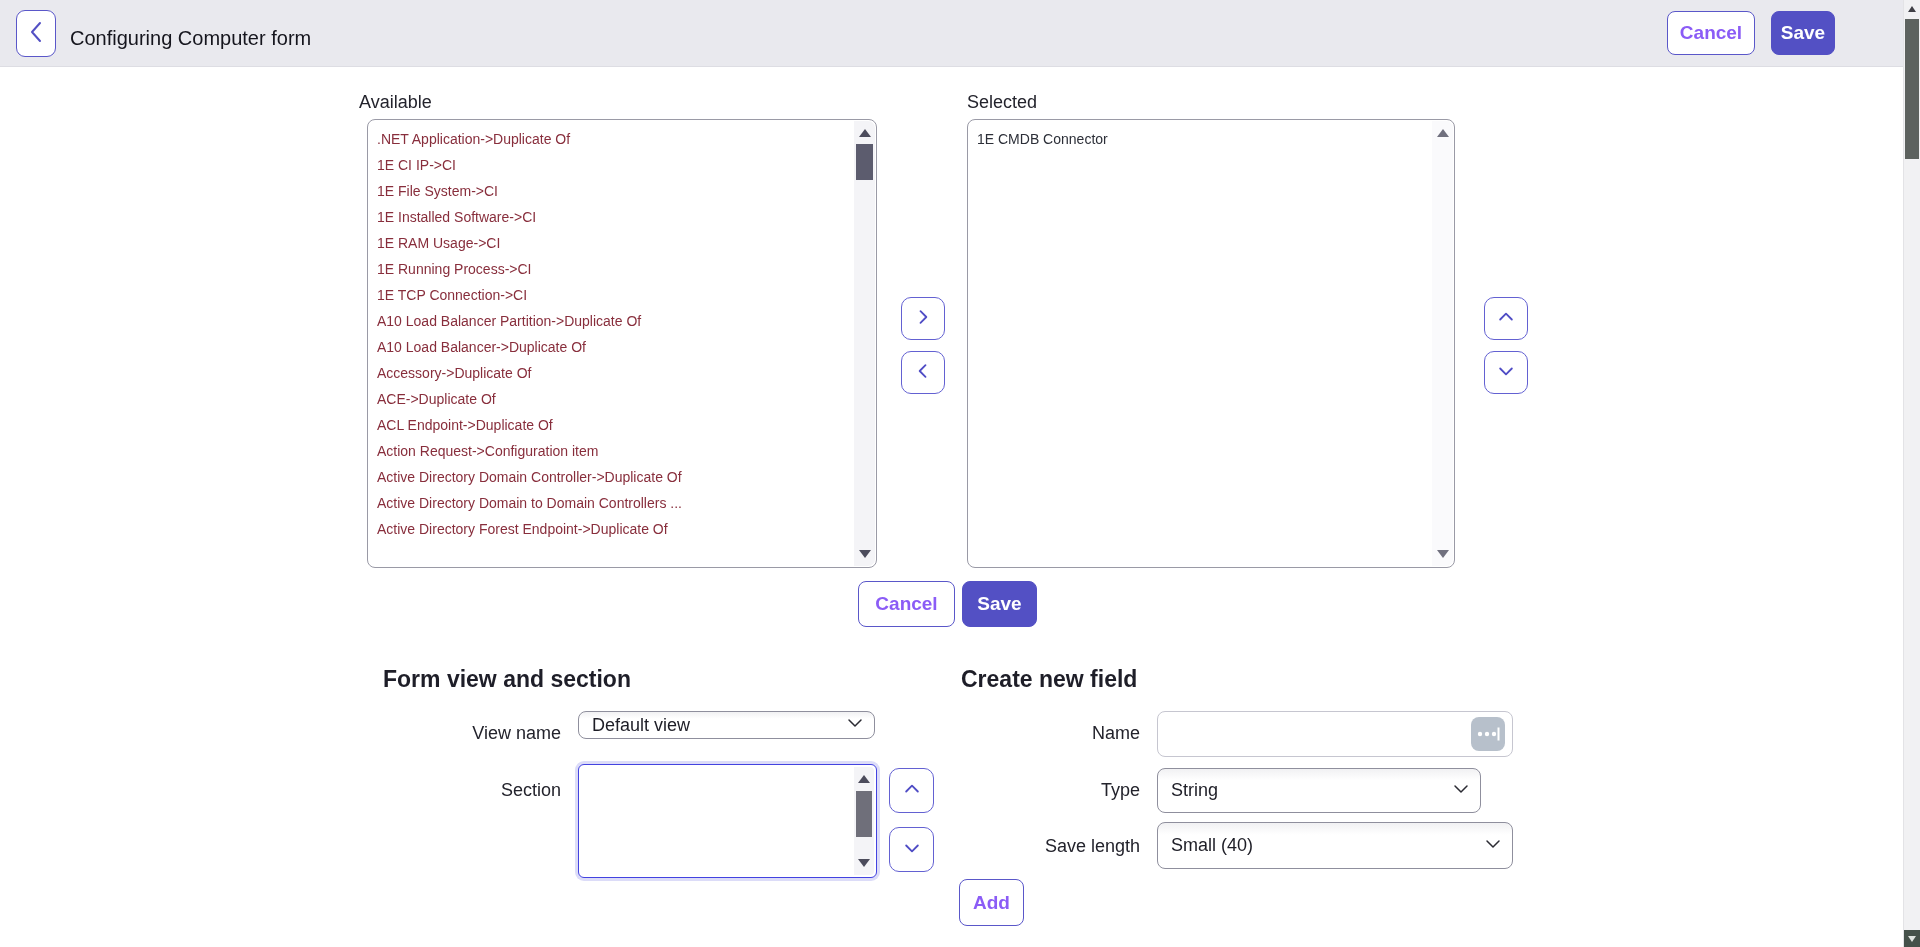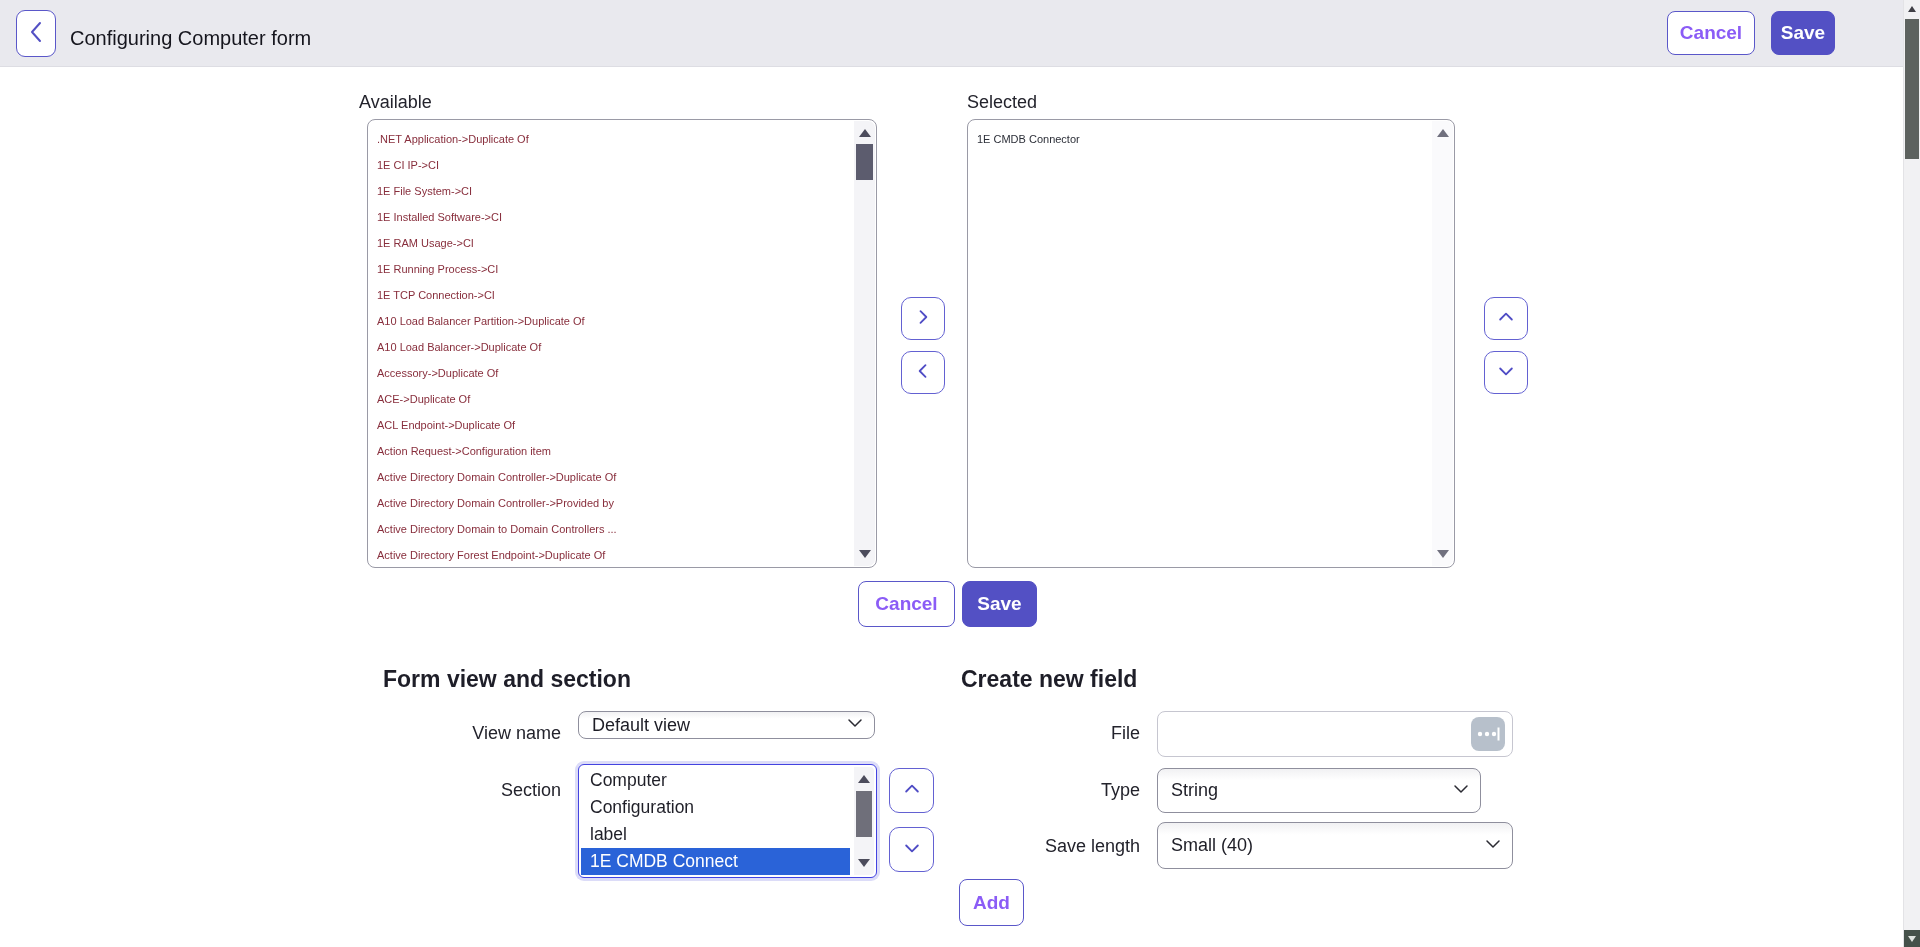--- a/index.html
+++ b/index.html
@@ -38,21 +38,21 @@
   
   .lb-label { position: absolute; font-size: 18px; color: #23232c; }
   .listbox {
     position: absolute; background: #fff;
     border: 1px solid #9a9aa6; border-radius: 8px; overflow: hidden;
   }
   .lb-items {
     position: absolute; left: 9px; top: 6px; right: 26px; bottom: 0;
     overflow: hidden; white-space: nowrap;
   }
-  .lb-item { font-size: 11px; line-height: 26px; cursor: default; }
+  .lb-item { font-size: 14px; line-height: 26px; cursor: default; }
   .avail .lb-item { color: #882e3c; }
   .sel   .lb-item { color: #2c2f38; }
 
   
   .sb {
     position: absolute; top: 1px; bottom: 1px; right: 1px; width: 21px;
     background: #f4f4f7; border-radius: 0 7px 7px 0;
   }
   .sb-arrow { position: absolute; left: 0; width: 100%; height: 20px;
     display: flex; align-items: center; justify-content: center; cursor: pointer; }
@@ -146,21 +146,20 @@
       <div class="lb-item">1E RAM Usage-&gt;CI</div>
       <div class="lb-item">1E Running Process-&gt;CI</div>
       <div class="lb-item">1E TCP Connection-&gt;CI</div>
       <div class="lb-item">A10 Load Balancer Partition-&gt;Duplicate Of</div>
       <div class="lb-item">A10 Load Balancer-&gt;Duplicate Of</div>
       <div class="lb-item">Accessory-&gt;Duplicate Of</div>
       <div class="lb-item">ACE-&gt;Duplicate Of</div>
       <div class="lb-item">ACL Endpoint-&gt;Duplicate Of</div>
       <div class="lb-item">Action Request-&gt;Configuration item</div>
       <div class="lb-item">Active Directory Domain Controller-&gt;Duplicate Of</div>
-      <div class="lb-item">Active Directory Domain Controller-&gt;Provided by</div>
       <div class="lb-item">Active Directory Domain to Domain Controllers ...</div>
       <div class="lb-item">Active Directory Forest Endpoint-&gt;Duplicate Of</div>
     </div>
   <div class="sb">
     <div class="sb-arrow up">
         <div class="tri-up"></div>
       </div>
     <div class="sb-thumb" style="top:23px; height:36px;"></div>
     <div class="sb-arrow down">
         <div class="tri-down"></div>
@@ -222,26 +221,20 @@
   <span class="value">Default view</span>
   <span class="chev">
     <svg width="18" height="14" viewBox="0 0 24 18">
         <polyline points="4,5 12,13 20,5" fill="none" stroke="#2b2b33" stroke-width="2" stroke-linecap="round" stroke-linejoin="round"></polyline>
       </svg>
   </span>
 </div>
 
 <div class="fld-label" style="left:361px; top:780px;">Section</div>
 <div class="section-list">
-  <div class="lb-items">
-      <div class="lb-item">Computer</div>
-      <div class="lb-item">Configuration</div>
-      <div class="lb-item">label</div>
-      <div class="lb-item selected">1E CMDB Connect</div>
-    </div>
   <div class="sb small">
     <div class="sb-arrow up">
         <div class="tri-up"></div>
       </div>
     <div class="sb-thumb" style="top:24px; height:46px;"></div>
     <div class="sb-arrow down">
         <div class="tri-down"></div>
       </div>
   </div>
 </div>
@@ -256,21 +249,21 @@
 <div class="sq-btn" style="left:889px; top:827px; width:45px; height:45px;">
   <span>
     <svg width="22" height="20" viewBox="0 0 24 24">
         <polyline points="5,9 12,16 19,9" fill="none" stroke="#4f4cc5" stroke-width="2.2" stroke-linecap="round" stroke-linejoin="round"></polyline>
       </svg>
   </span>
 </div>
 
 <div class="panel-heading" style="left:961px; top:666px;">Create new field</div>
 
-<div class="fld-label" style="left:940px; top:723px;">File</div>
+<div class="fld-label" style="left:940px; top:723px;">Name</div>
 <input class="text-input" type="text" value="" style="">
 <div class="ref-icon">
   <svg width="24" height="16" viewBox="0 0 24 16">
     <circle cx="4" cy="8" r="2.2" fill="#ffffff"></circle>
     <circle cx="11" cy="8" r="2.2" fill="#ffffff"></circle>
     <circle cx="18" cy="8" r="2.2" fill="#ffffff"></circle>
     <rect x="21.5" y="1.5" width="2" height="13" fill="#ffffff"></rect>
   </svg>
 </div>
 

